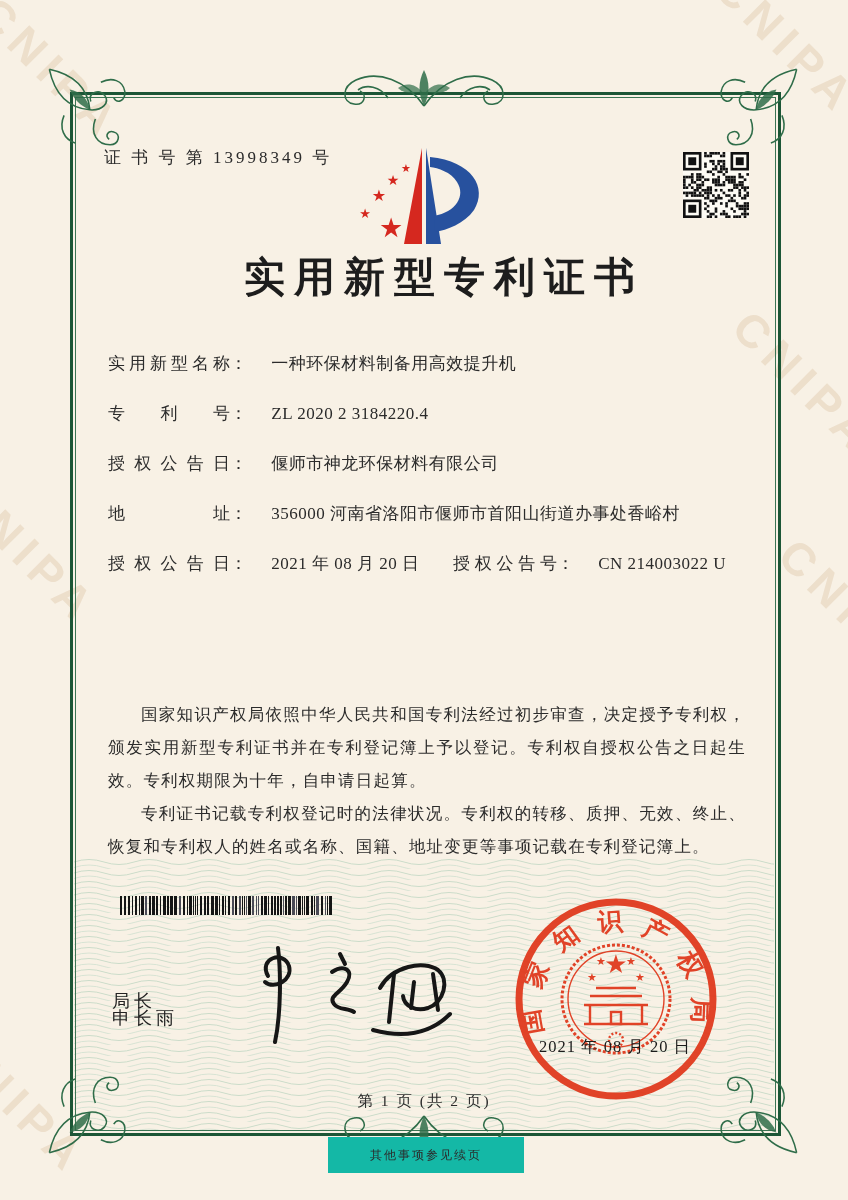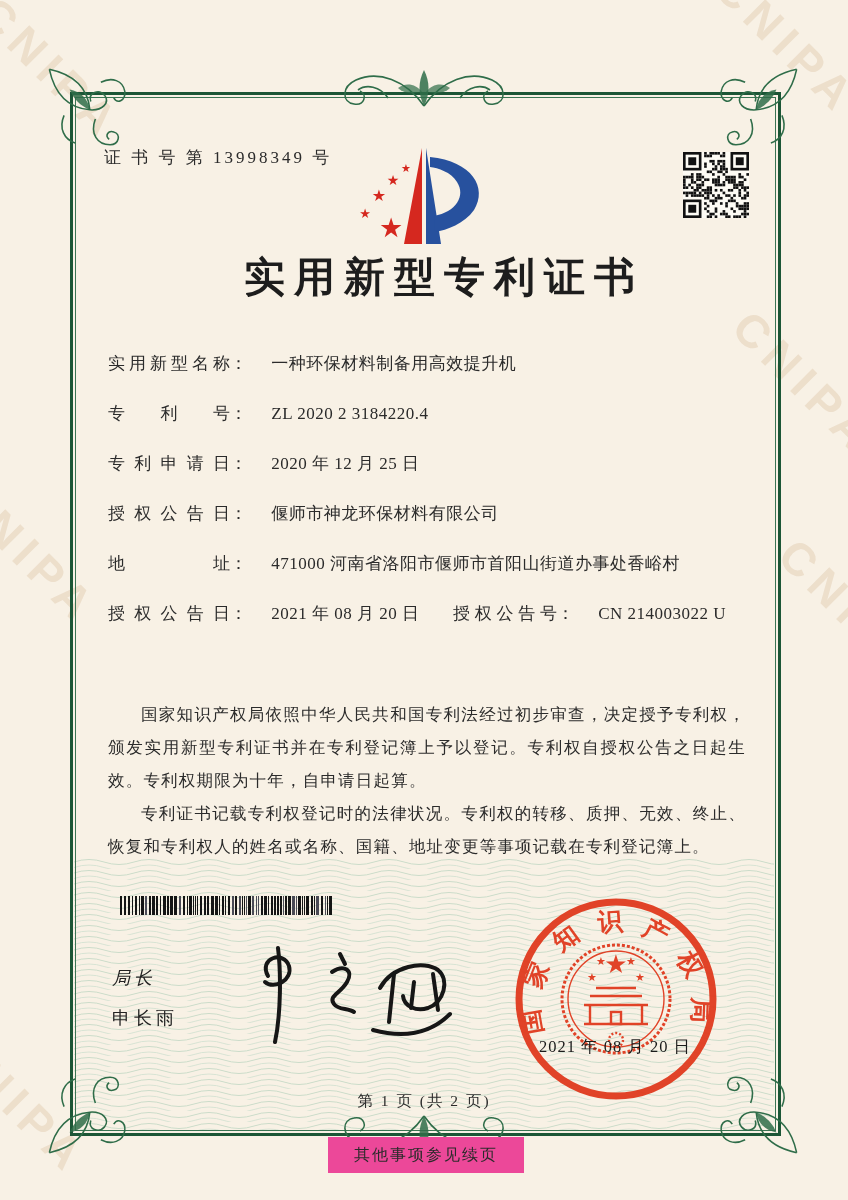--- a/index.html
+++ b/index.html
@@ -45,36 +45,36 @@
 
   
   .waves{position:absolute;left:74px;top:858px;z-index:0;}
 
   
   .barcode{position:absolute;left:120px;top:896px;z-index:2;}
 
   
   .sigLabel{position:absolute;left:112px;font-size:18px;letter-spacing:4px;z-index:2;
             font-family:"Liberation Sans",sans-serif;color:#222;}
-  .sigTitle{top:966px;font-style:italic;}
+  .sigTitle{top:989px;}
   .sigName{top:1006px;}
   .sig{position:absolute;left:228px;top:942px;z-index:2;}
 
   
   .seal{position:absolute;left:510px;top:893px;z-index:1;opacity:0.95;}
   .sealChar{font:700 25px "Liberation Serif",serif;fill:#e03a1e;text-anchor:middle;}
   .sealStar{font-family:"DejaVu Sans",sans-serif;fill:#e03a1e;text-anchor:middle;}
   .sealDate{position:absolute;left:515px;top:1036px;width:200px;text-align:center;
             font-size:16.5px;letter-spacing:1px;color:#1b1b1b;z-index:4;}
 
   
   .pagefoot{position:absolute;left:0;top:1091px;width:100%;text-align:center;
             font-size:15.5px;letter-spacing:2px;z-index:2;}
   .contnote{position:absolute;left:328px;top:1137px;width:196px;height:36px;
-            background:#ec4899;text-align:center;line-height:36px;font-size:16px;
+            background:#14b8a6;text-align:center;line-height:36px;font-size:12px;
             letter-spacing:2px;z-index:3;}
 
   .orn{color:#2f6d49;}
 </style>
 </head>
 <body>
 
 <div class="page">
 
   <div class="wm wm1">CNIPA</div>
@@ -392,30 +392,26 @@
   <div class="fields">
     <div class="frow">
       <span class="flabel">实用新型名称</span><span class="fcolon">：</span>
       <span class="fvalue">一种环保材料制备用高效提升机</span>
     </div>
     <div class="frow">
       <span class="flabel">专利号</span><span class="fcolon">：</span>
       <span class="fvalue">ZL 2020 2 3184220.4</span>
     </div>
     <div class="frow">
-      <span class="flabel">专利申请日</span><span class="fcolon">：</span>
-      <span class="fvalue">2020 年 12 月 25 日</span>
-    </div>
-    <div class="frow">
       <span class="flabel">授权公告日</span><span class="fcolon">：</span>
       <span class="fvalue">偃师市神龙环保材料有限公司</span>
     </div>
     <div class="frow">
       <span class="flabel">地址</span><span class="fcolon">：</span>
-      <span class="fvalue">471000 河南省洛阳市偃师市首阳山街道办事处香峪村</span>
+      <span class="fvalue">356000 河南省洛阳市偃师市首阳山街道办事处香峪村</span>
     </div>
     <div class="frow">
       <span class="flabel">授权公告日</span><span class="fcolon">：</span>
       <span class="fvalue">2021 年 08 月 20 日</span>
       <span class="fpair2">
         <span class="flabel">授权公告号</span><span class="fcolon">：</span>
         <span class="fvalue">CN 214003022 U</span>
       </span>
     </div>
   </div>

